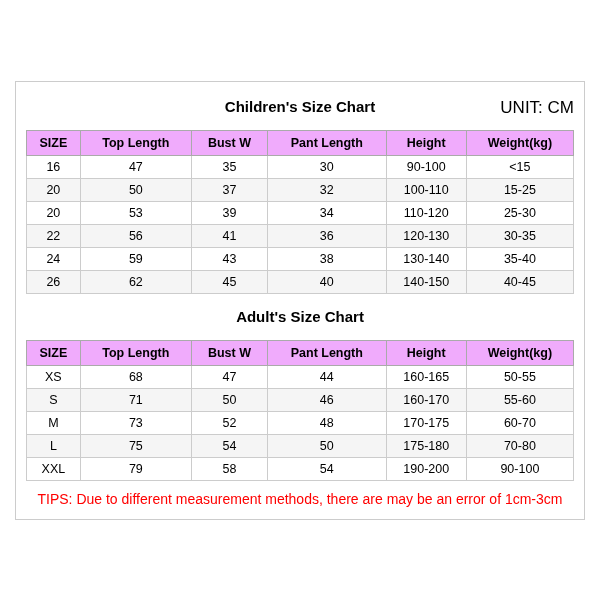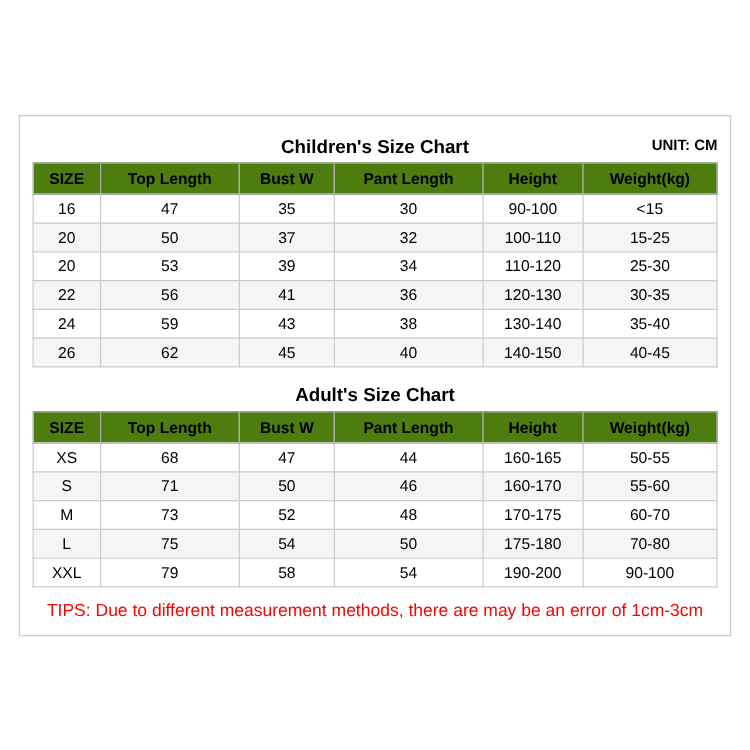--- a/index.html
+++ b/index.html
@@ -15,37 +15,37 @@
     .chart-container {
       width: 570px;
       border: 1px solid #ccc;
       background: #fff;
       padding: 10px;
     }
     .section-title {
       text-align: center;
       font-weight: bold;
       font-size: 15px;
-      padding: 6px 0 4px;
+      padding: 6px 0 15px;
       position: relative;
     }
     .unit-label {
       position: absolute;
       right: 0;
       top: 6px;
-      font-size: 12px;
-      font-weight: bold;
+      font-size: 17px;
+      font-weight: normal;
     }
     table {
       width: 100%;
       border-collapse: collapse;
       font-size: 12.5px;
     }
     th {
-      background-color: #4d7c0f;
+      background-color: #f0abfc;
       border: 1px solid #aaa;
       padding: 5px 4px;
       text-align: center;
       font-weight: bold;
     }
     td {
       border: 1px solid #ccc;
       padding: 4px 4px;
       text-align: center;
     }

